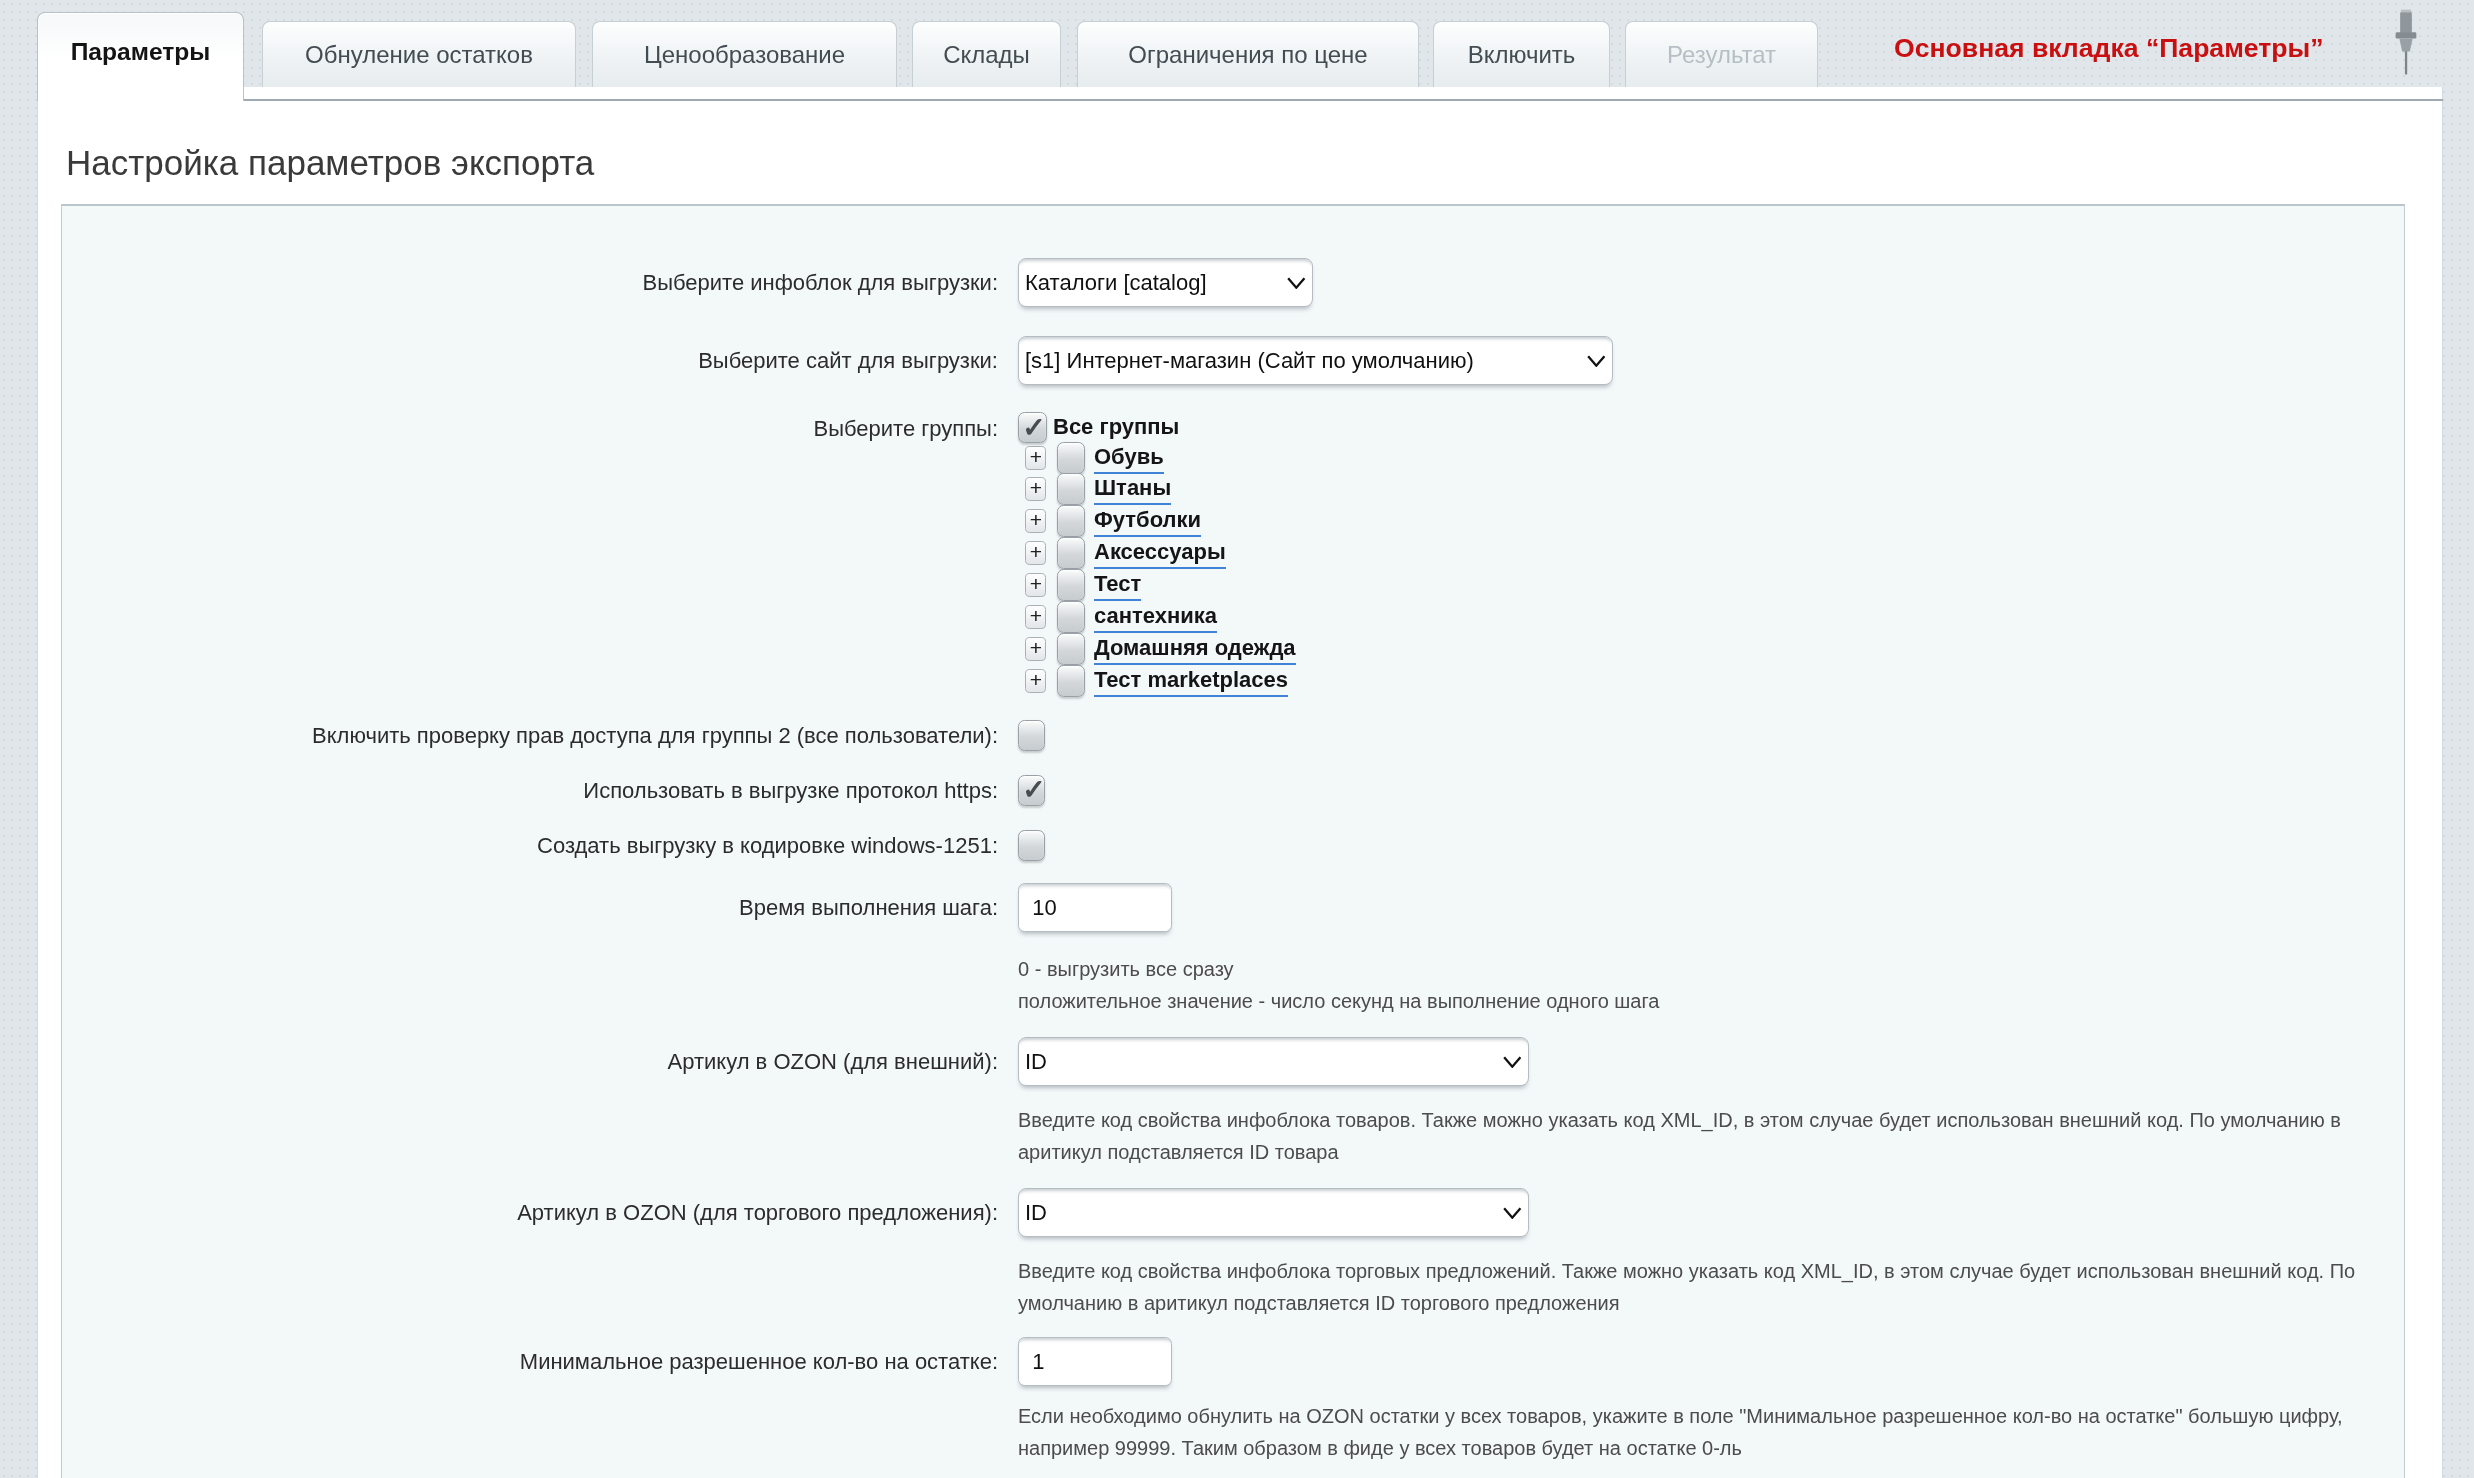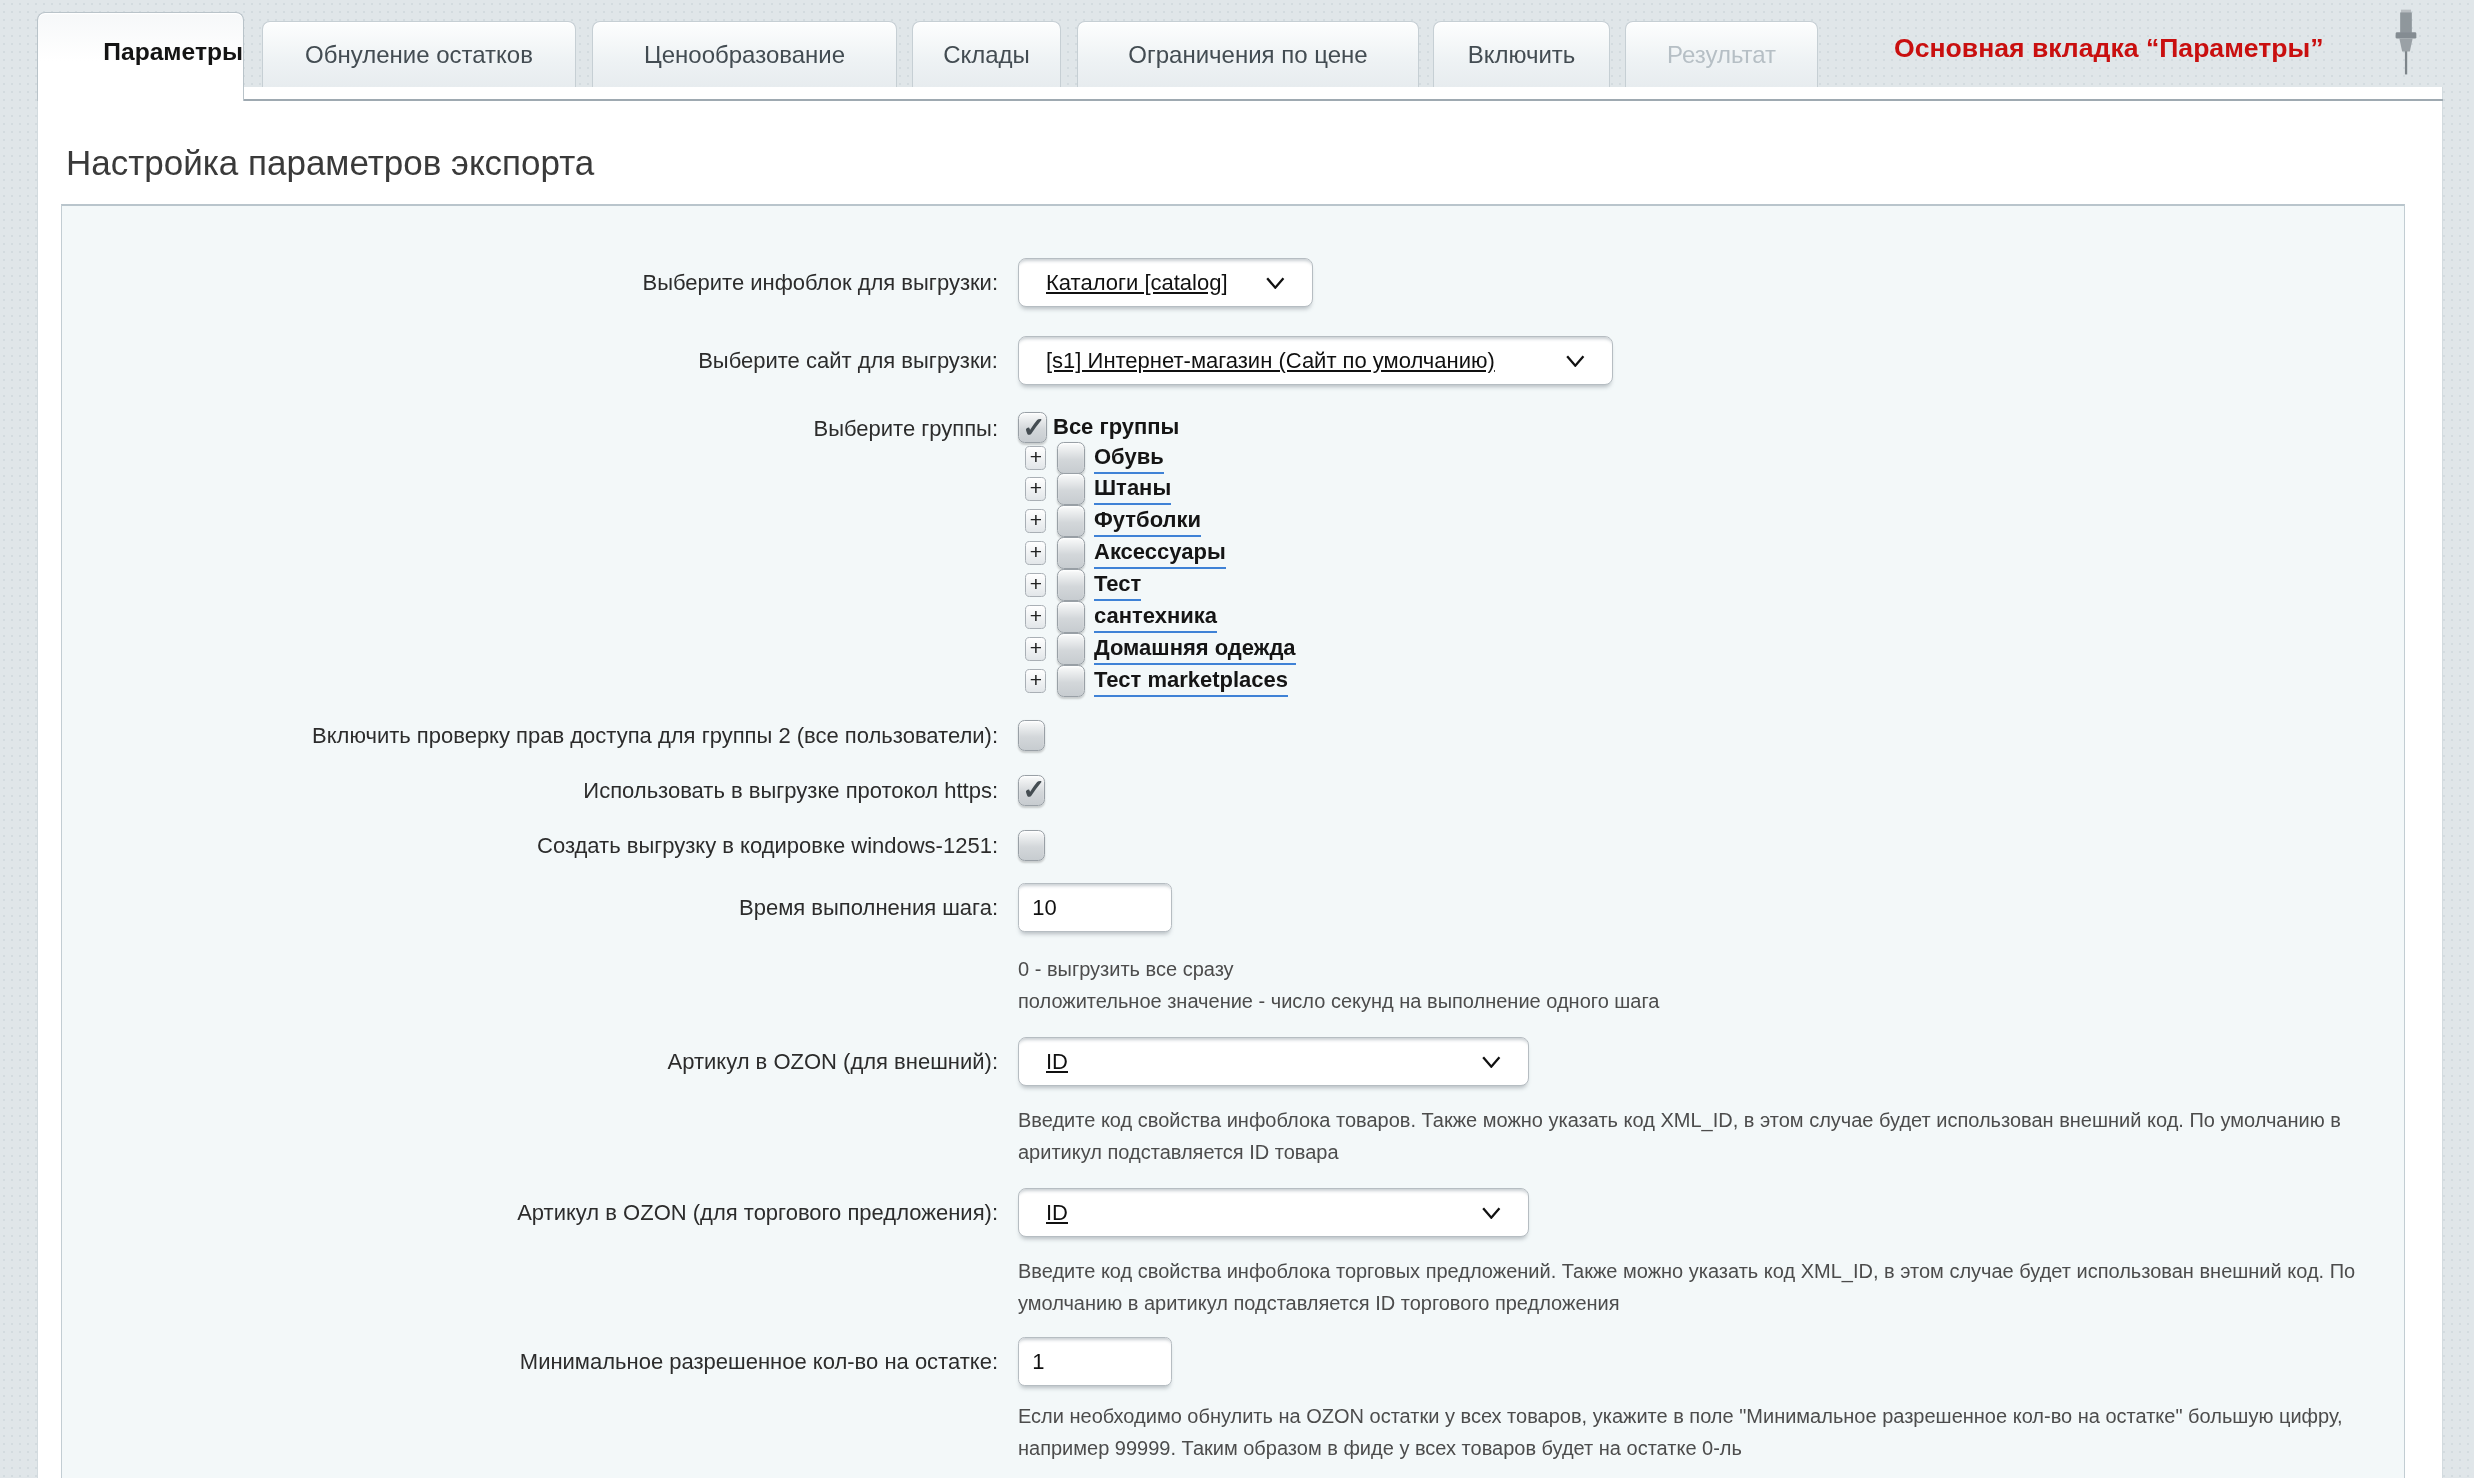--- a/index.html
+++ b/index.html
@@ -16,21 +16,21 @@
     background:linear-gradient(180deg,#fdfefe,#eef2f4 60%,#e7ecef);
     border:1.3px solid #c6cfd4;border-bottom:none;border-radius:8px 8px 0 0;
     box-shadow:inset 0 1.3px 0 #ffffff;
     color:#434c52;font-size:24px;line-height:65px;text-align:center;
     z-index:2;cursor:pointer;white-space:nowrap;
   }
   .tab--active{
     top:12px;height:89px;z-index:4;
     background:linear-gradient(180deg,#f6f8f9,#ffffff 55%);
     border-color:#b9c3c9;font-weight:bold;color:#141414;
-    font-size:24.6px;line-height:78px;text-align:right;
+    font-size:24.6px;line-height:78px;
   }
   .tab--disabled{color:#b6bfc5;}
   .tabs-rule{position:absolute;left:37px;top:99px;width:2406px;height:2px;background:#9ea9b1;z-index:3;}
   .note{position:absolute;left:1894px;top:33px;width:438px;font-size:26.6px;font-weight:bold;color:#c90f0f;white-space:nowrap;z-index:2;}
   .pin{position:absolute;left:2390px;top:9.3px;z-index:2;cursor:pointer;}
   
   .panel{
     position:absolute;left:37px;top:87px;width:2406px;height:1391px;box-sizing:border-box;
     background:#ffffff;border-left:1.3px solid #d3dbdf;border-right:1.3px solid #d3dbdf;z-index:1;
   }
@@ -40,21 +40,21 @@
     background:#f3f8f9;border:1.3px solid #c2cdd3;border-top:2.7px solid #b9c5cc;
   }
   
   .row{position:absolute;left:0;width:100%;}
   .lbl{position:absolute;left:0;top:0;width:936px;text-align:right;color:#2c2c2c;font-size:22px;white-space:nowrap;}
   .sel{
     position:absolute;height:49px;box-sizing:border-box;background:#fff;
     border:1.3px solid #b6bdc2;border-radius:8px;
     box-shadow:inset 0 4.6px 3.3px -2.7px #c9cfd3, 0 4px 4.6px -2px rgba(90,100,110,.4);
     display:flex;align-items:center;justify-content:space-between;
-    padding:0 27px;font-size:22px;color:#101010;cursor:pointer;white-space:nowrap;text-decoration:underline;
+    padding:0 6px;font-size:22px;color:#101010;cursor:pointer;white-space:nowrap;
   }
   .chev{flex:0 0 auto;margin-left:12px;}
   .inp{
     position:absolute;height:49px;width:154px;box-sizing:border-box;background:#fff;
     border:1.3px solid #b6bdc2;border-radius:6.6px;
     box-shadow:inset 0 4.6px 3.3px -2.7px #c9cfd3, 0 4px 4.6px -2px rgba(90,100,110,.4);
     font-size:22px;color:#101010;padding:0 13.3px;font-family:inherit;outline:none;
   }
   .help{position:absolute;left:956px;font-size:20px;color:#4c4c4c;line-height:32px;}
   

